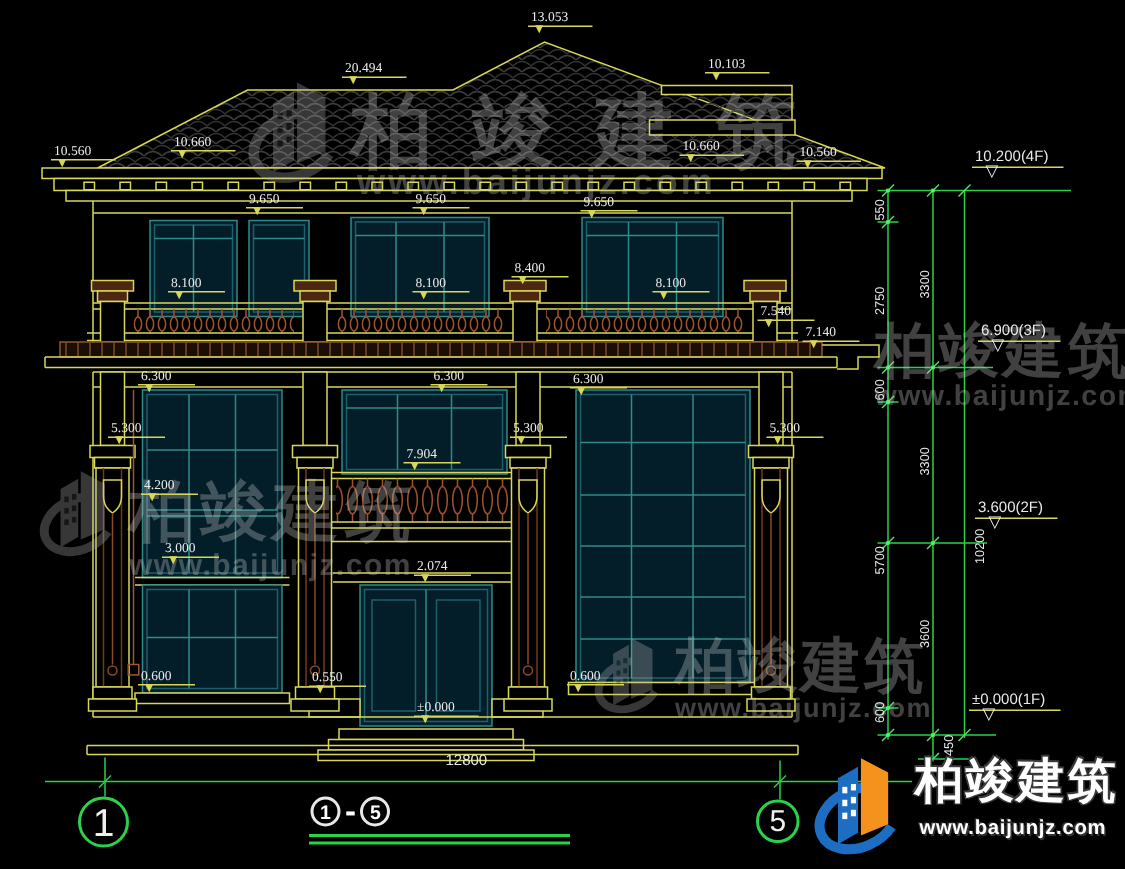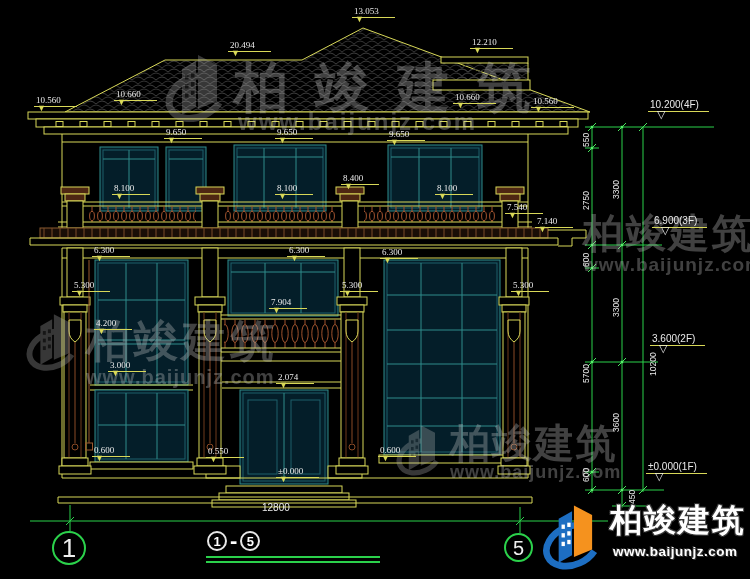--- a/index.html
+++ b/index.html
@@ -16,21 +16,21 @@
 
   
   .flr{position:absolute;z-index:3;color:var(--wh);font:10px/11px "Liberation Sans",sans-serif;white-space:nowrap;}
   .flr .t{display:inline-block;border-bottom:1px solid var(--yl);padding:0 10px 1px 2px;}
   .flr .v{position:absolute;left:9px;top:10px;color:#f0f0f0;font-size:11px;line-height:11px;}
 
   
   .rot{position:absolute;z-index:3;color:var(--wh);font:8.5px/11px "Liberation Sans",sans-serif;
        transform:rotate(-90deg);transform-origin:0 0;white-space:nowrap;}
 
-  .dimh{position:absolute;z-index:3;color:var(--wh);font:10px/11px "Liberation Sans",sans-serif;}
+  .dimh{position:absolute;z-index:3;color:var(--wh);font:10px/11px "Liberation Sans",sans-serif;margin-left:35px;}
 
   
   .axb{position:absolute;z-index:3;border:2px solid var(--gn);border-radius:50%;
        color:#efefef;display:flex;align-items:center;justify-content:center;}
   .axb.l{left:52px;top:531px;width:34px;height:34px;font:26px/26px "Liberation Sans",sans-serif;}
   .axb.r{left:504px;top:533px;width:29px;height:29px;font:20px/20px "Liberation Sans",sans-serif;}
 
   
   .titlebar{position:absolute;left:207px;top:528px;z-index:4;display:flex;align-items:center;gap:3px;
             color:#fff;font-weight:bold;font-size:22px;}
@@ -376,21 +376,21 @@
 <div class="wm" style="left:583px;top:254px;font-size:19px;letter-spacing:1px">www.baijunjz.com</div>
 
 <svg class="wmlogo" style="left:396px;top:412px" width="48" height="76">
       <use href="#logo"></use>
     </svg>
 <div class="wm" style="left:450px;top:416px;font-size:40px"><span style="letter-spacing:2px">柏竣建筑</span></div>
 <div class="wm" style="left:450px;top:462px;font-size:18px;letter-spacing:1px">www.baijunjz.com</div>
 
 <div class="lvl" style="left:352px;top:6px"><span class="t">13.053</span><span class="v">▼</span></div>
 <div class="lvl" style="left:228px;top:40px"><span class="t">20.494</span><span class="v">▼</span></div>
-<div class="lvl" style="left:470px;top:37px"><span class="t">12.210</span><span class="v">▼</span></div>
+<div class="lvl" style="left:470px;top:37px"><span class="t">10.103</span><span class="v">▼</span></div>
 <div class="lvl" style="left:34px;top:95px"><span class="t">10.560</span><span class="v">▼</span></div>
 <div class="lvl" style="left:114px;top:89px"><span class="t">10.660</span><span class="v">▼</span></div>
 <div class="lvl" style="left:453px;top:92px"><span class="t">10.660</span><span class="v">▼</span></div>
 <div class="lvl" style="left:531px;top:96px"><span class="t">10.560</span><span class="v">▼</span></div>
 <div class="lvl" style="left:164px;top:127px"><span class="t">9.650</span><span class="v">▼</span></div>
 <div class="lvl" style="left:275px;top:127px"><span class="t">9.650</span><span class="v">▼</span></div>
 <div class="lvl" style="left:387px;top:129px"><span class="t">9.650</span><span class="v">▼</span></div>
 <div class="lvl" style="left:112px;top:183px"><span class="t">8.100</span><span class="v">▼</span></div>
 <div class="lvl" style="left:275px;top:183px"><span class="t">8.100</span><span class="v">▼</span></div>
 <div class="lvl" style="left:341px;top:173px"><span class="t">8.400</span><span class="v">▼</span></div>

